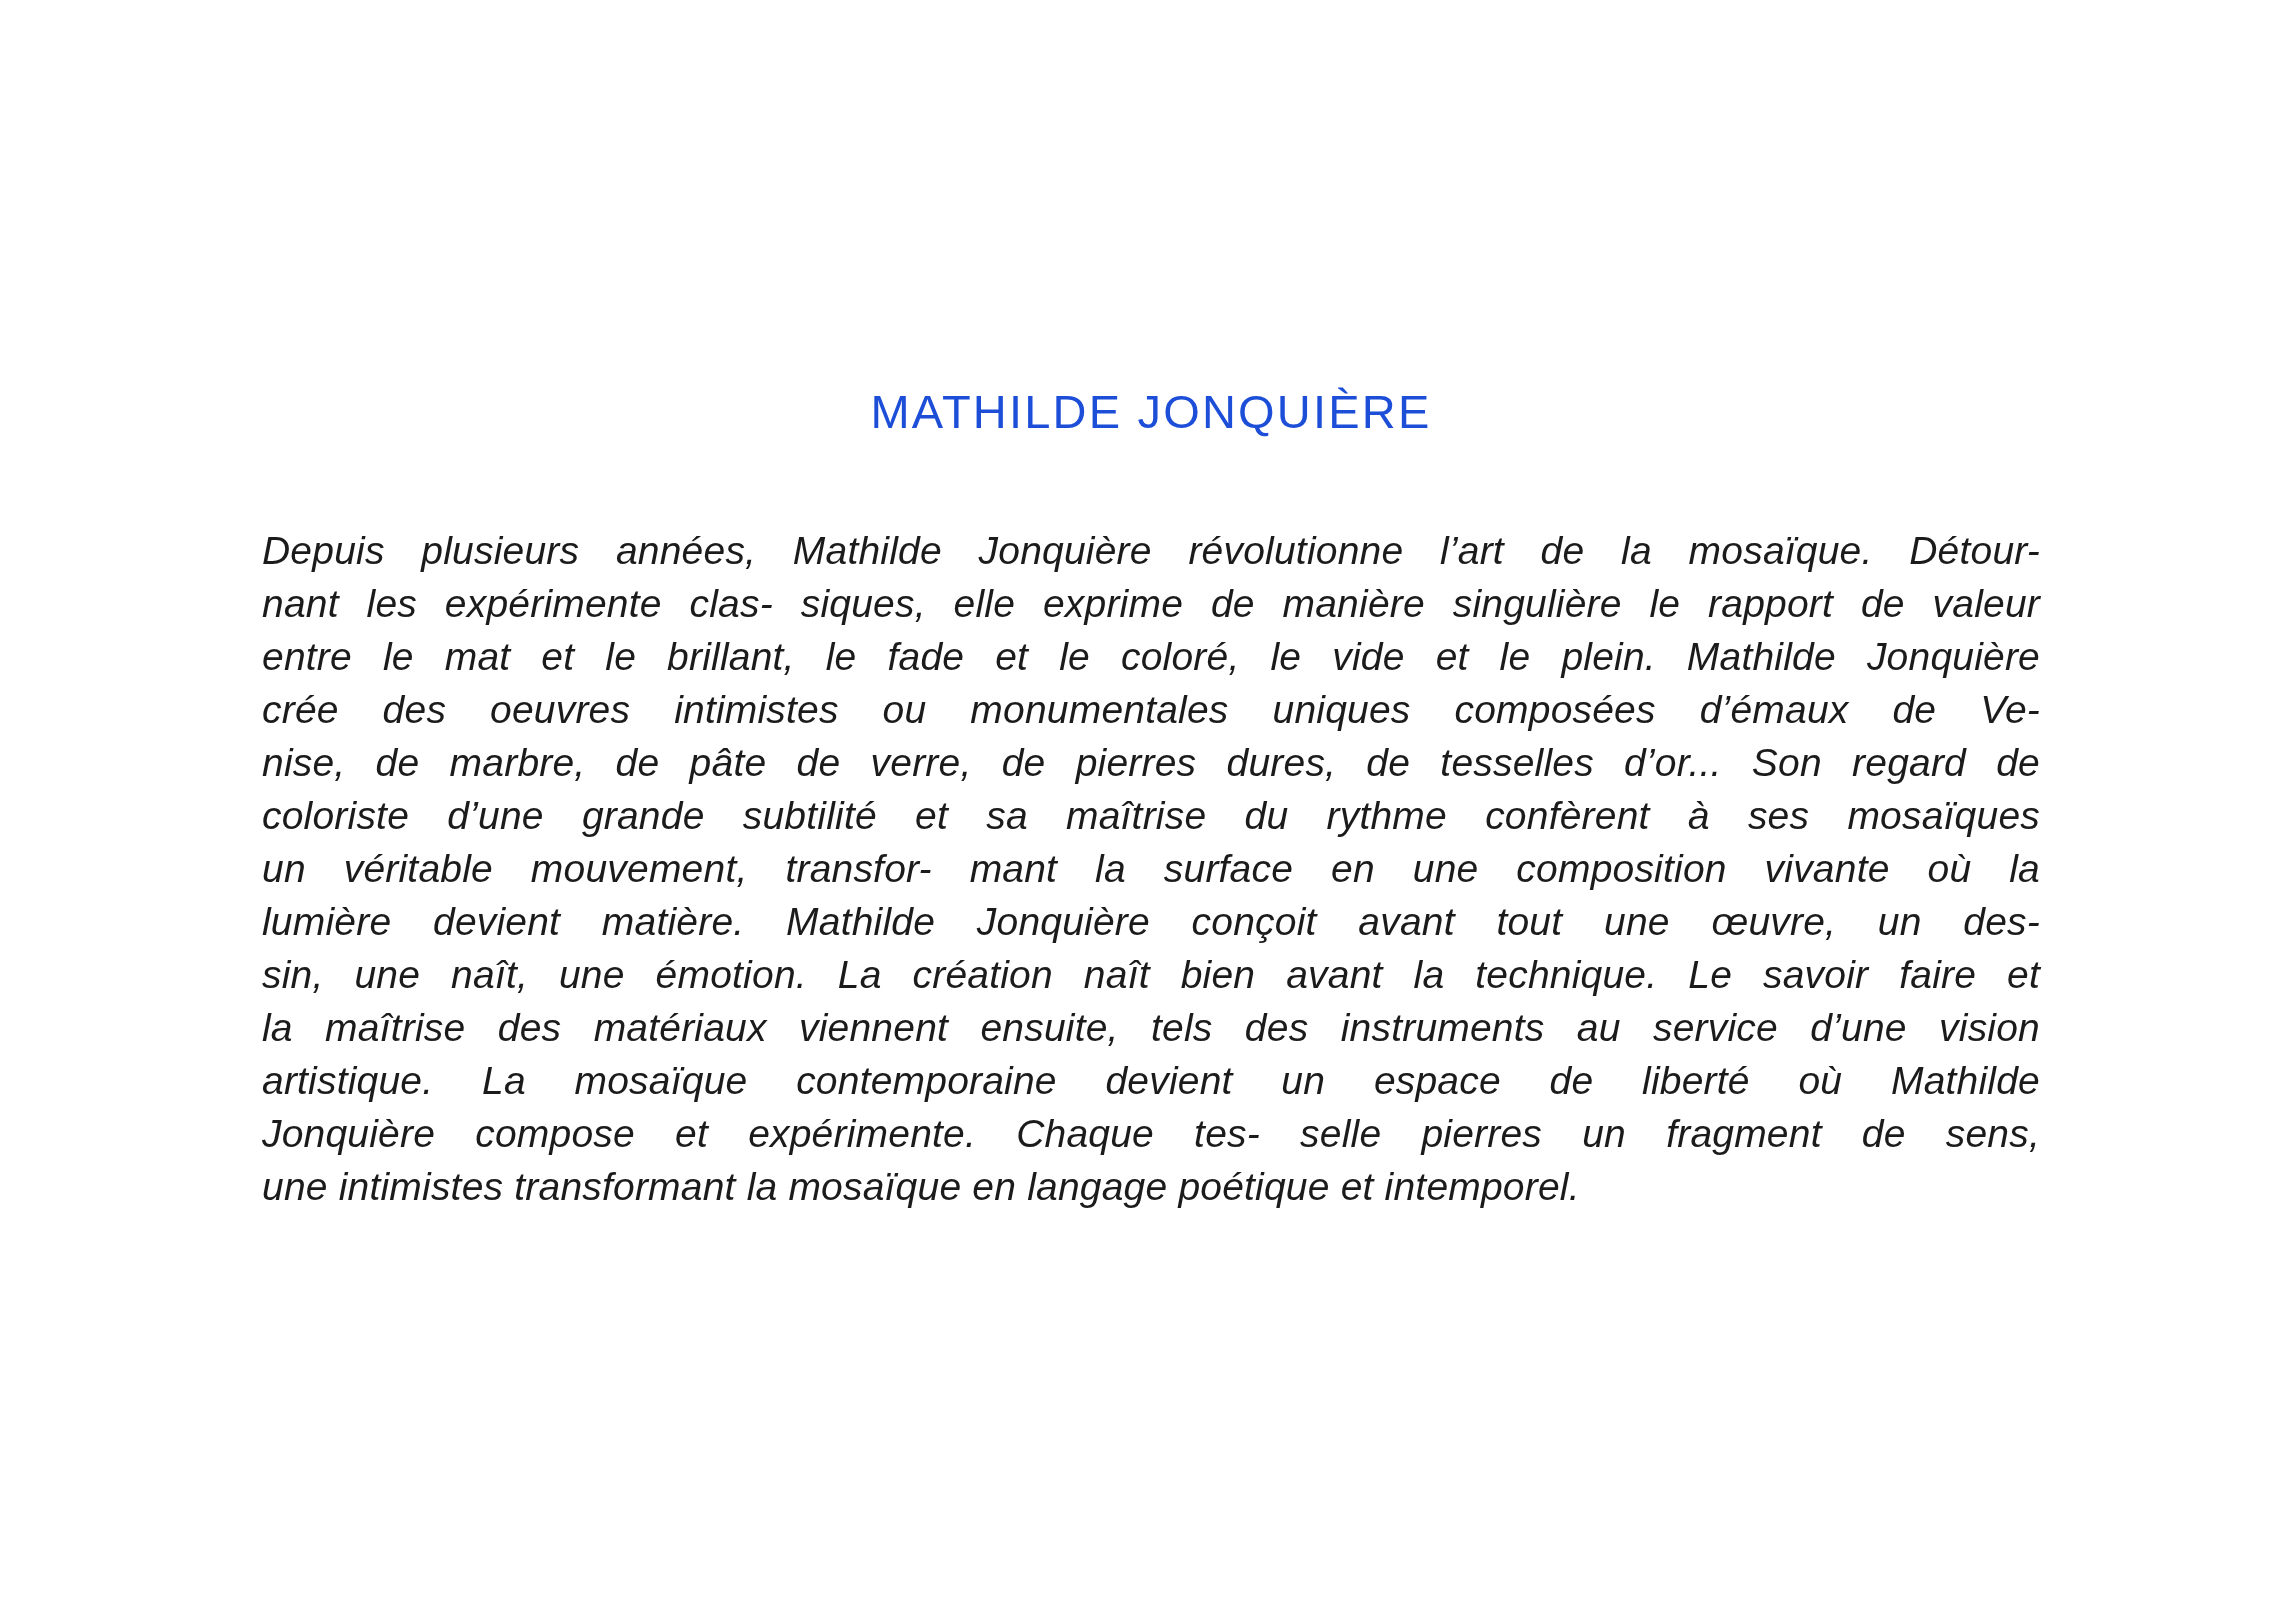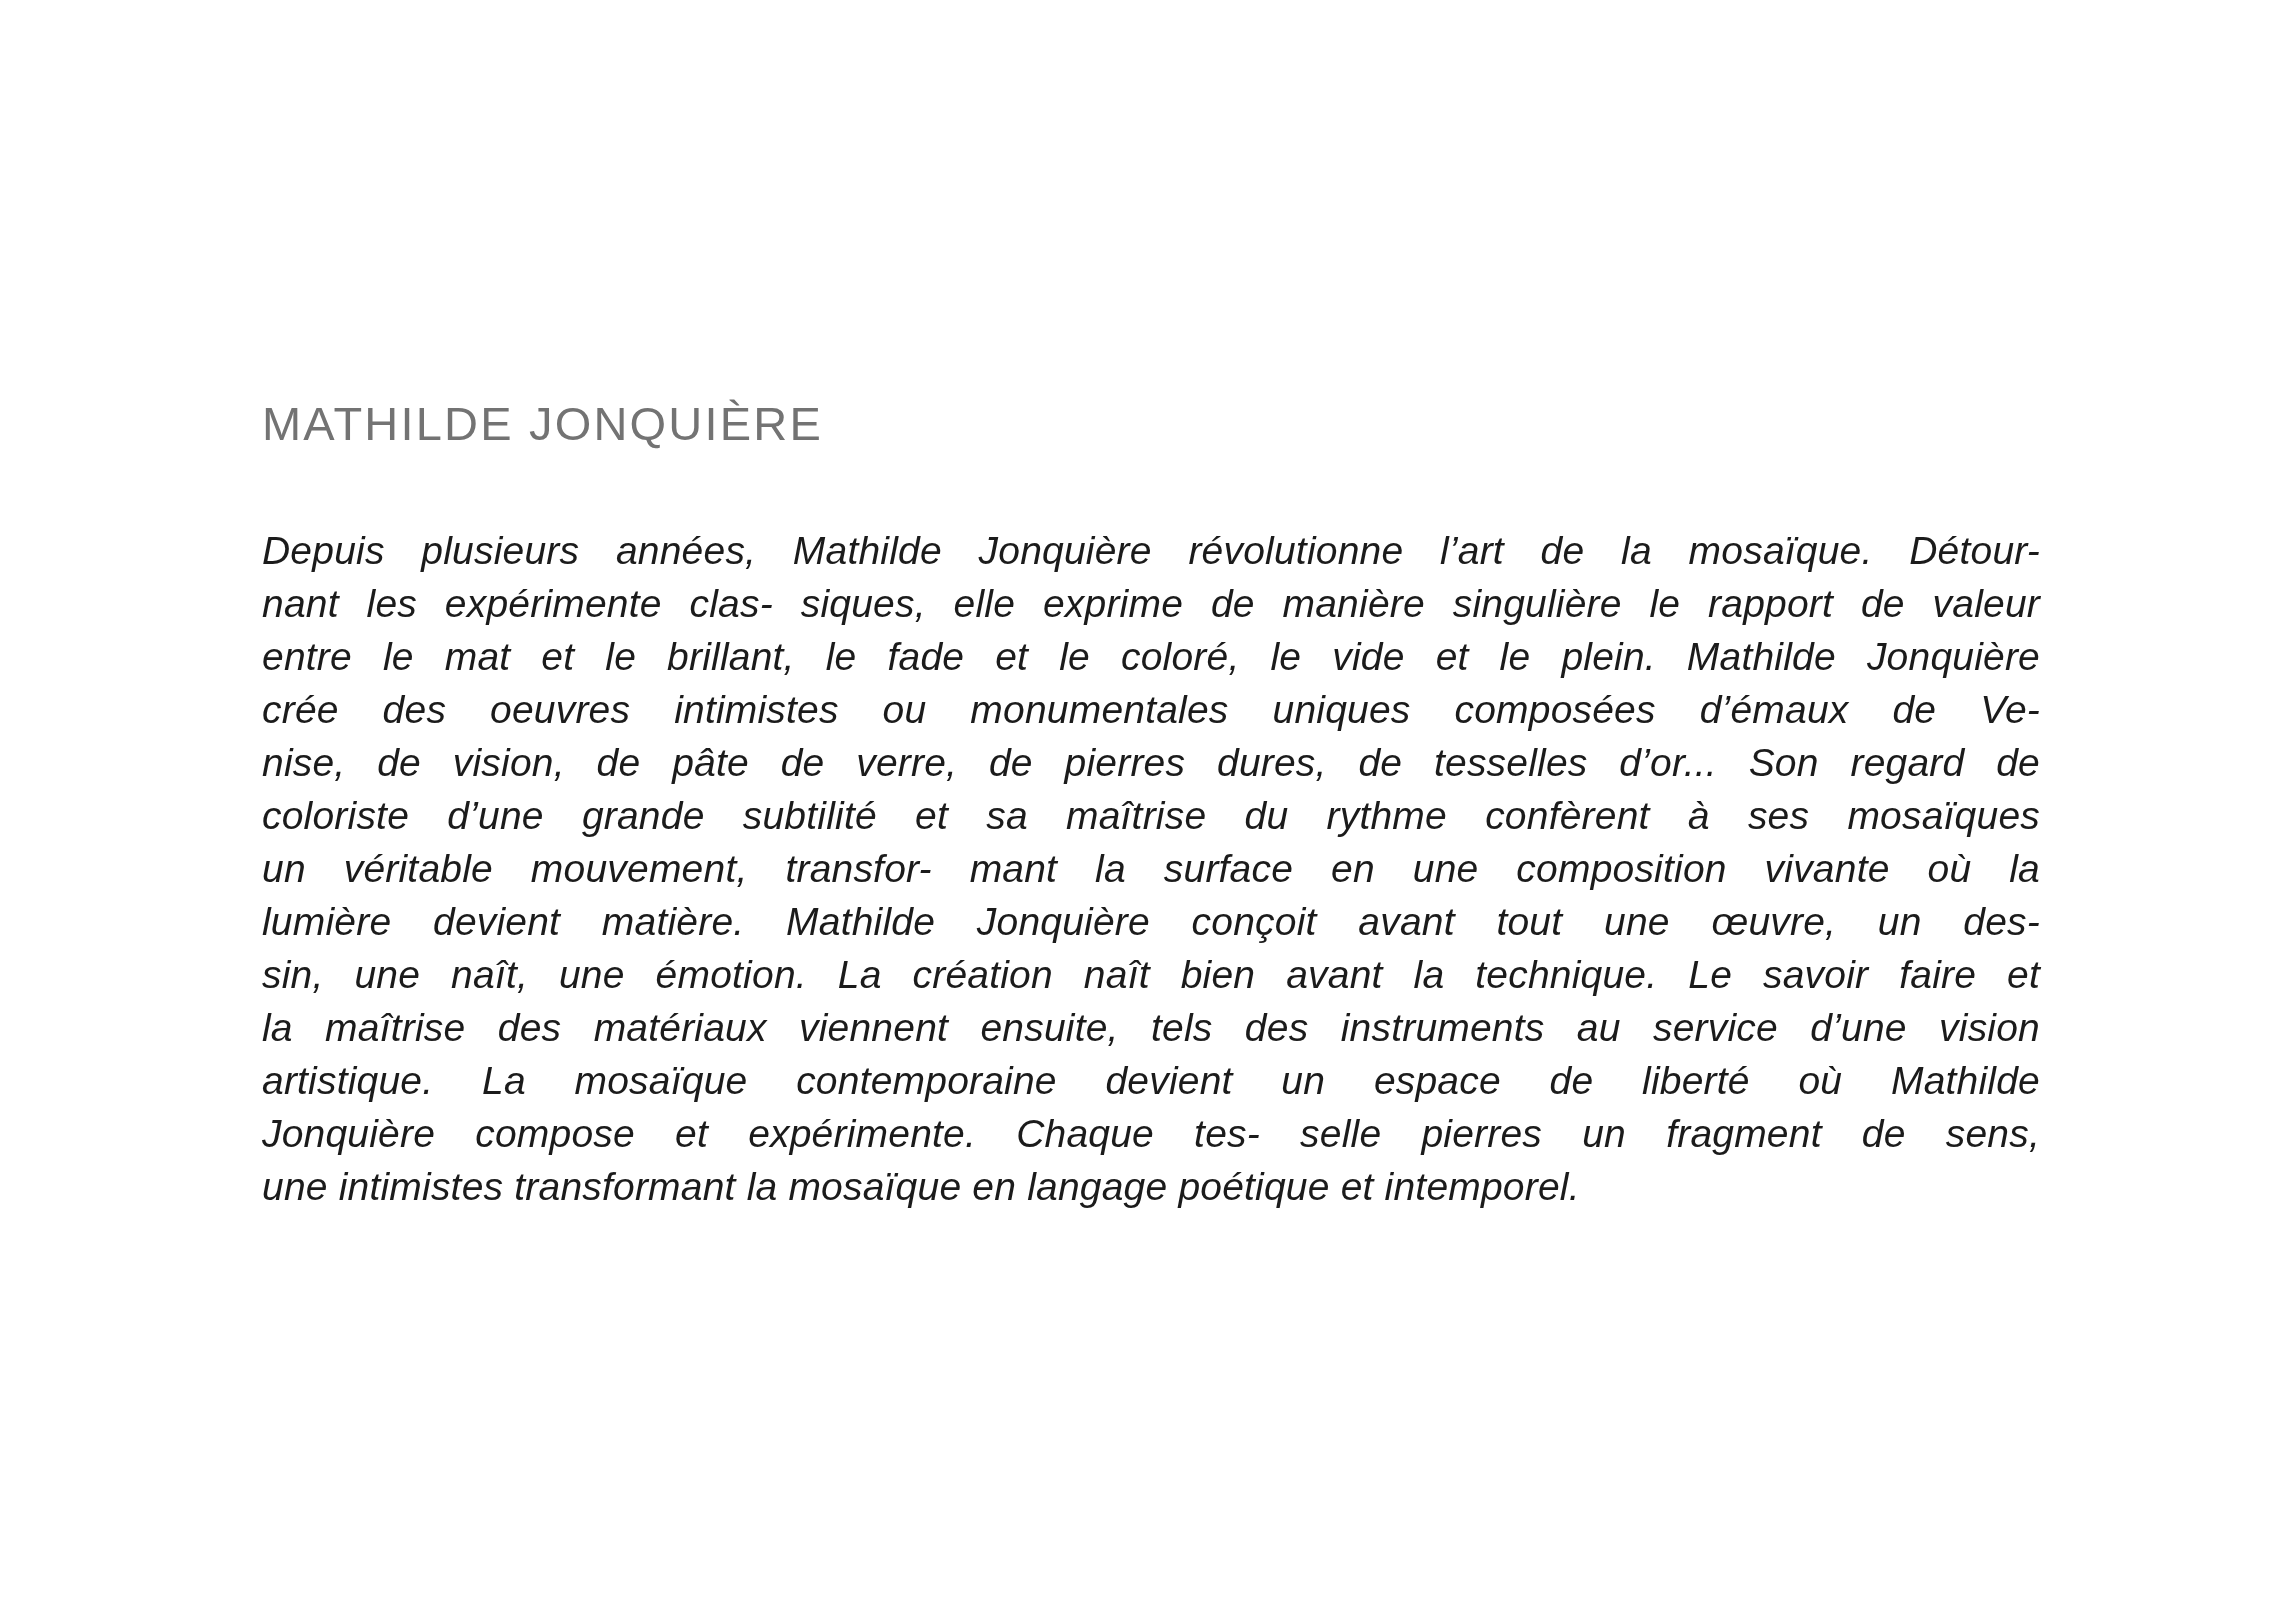--- a/index.html
+++ b/index.html
@@ -10,28 +10,29 @@
   .page {
     position: relative;
     width: 2293px;
     height: 1621px;
     background: #ffffff;
     overflow: hidden;
     font-family: "Liberation Sans", sans-serif;
   }
   .doc-title {
     position: absolute;
-    top: 400px;
+    top: 388px;
     left: 262px;
     width: 1778px;
+    text-align: center;
     font-size: 47px;
     font-weight: 400;
     letter-spacing: 2.2px;
     line-height: 1;
-    color: #737373;
+    color: #1d4ed8;
     white-space: nowrap;
   }
   .paragraph {
     position: absolute;
     top: 524px;
     left: 262px;
     width: 1778px;
     color: #1b1b1b;
     font-size: 39px;
     font-weight: 400;
@@ -52,21 +53,21 @@
 <body>
 
 <div class="page">
   <div class="doc-title">MATHILDE JONQUIÈRE</div>
 
   <div class="paragraph">
       <div class="para-line">Depuis plusieurs années, Mathilde Jonquière révolutionne l’art de la mosaïque. Détour-</div>
       <div class="para-line">nant les expérimente clas- siques, elle exprime de manière singulière le rapport de valeur</div>
       <div class="para-line">entre le mat et le brillant, le fade et le coloré, le vide et le plein. Mathilde Jonquière</div>
       <div class="para-line">crée des oeuvres intimistes ou monumentales uniques composées d’émaux de Ve-</div>
-      <div class="para-line">nise, de vision, de pâte de verre, de pierres dures, de tesselles d’or... Son regard de</div>
+      <div class="para-line">nise, de marbre, de pâte de verre, de pierres dures, de tesselles d’or... Son regard de</div>
       <div class="para-line">coloriste d’une grande subtilité et sa maîtrise du rythme confèrent à ses mosaïques</div>
       <div class="para-line">un véritable mouvement, transfor- mant la surface en une composition vivante où la</div>
       <div class="para-line">lumière devient matière. Mathilde Jonquière conçoit avant tout une œuvre, un des-</div>
       <div class="para-line">sin, une naît, une émotion. La création naît bien avant la technique. Le savoir faire et</div>
       <div class="para-line">la maîtrise des matériaux viennent ensuite, tels des instruments au service d’une vision</div>
       <div class="para-line">artistique. La mosaïque contemporaine devient un espace de liberté où Mathilde</div>
       <div class="para-line">Jonquière compose et expérimente. Chaque tes- selle pierres un fragment de sens,</div>
       <div class="para-line last">une intimistes transformant la mosaïque en langage poétique et intemporel.</div>
     </div>
 </div>

